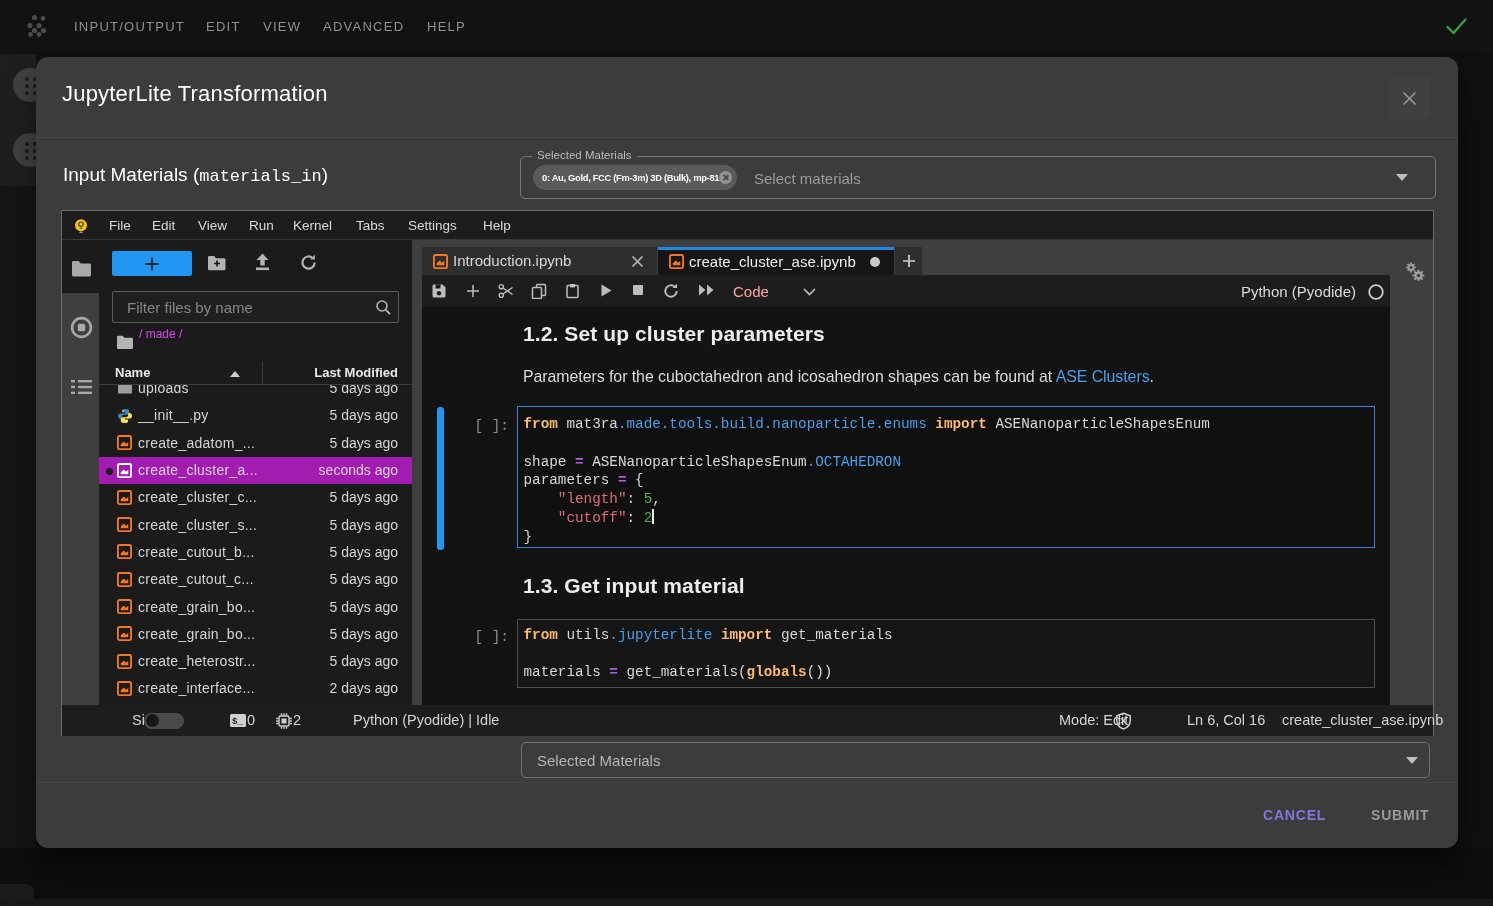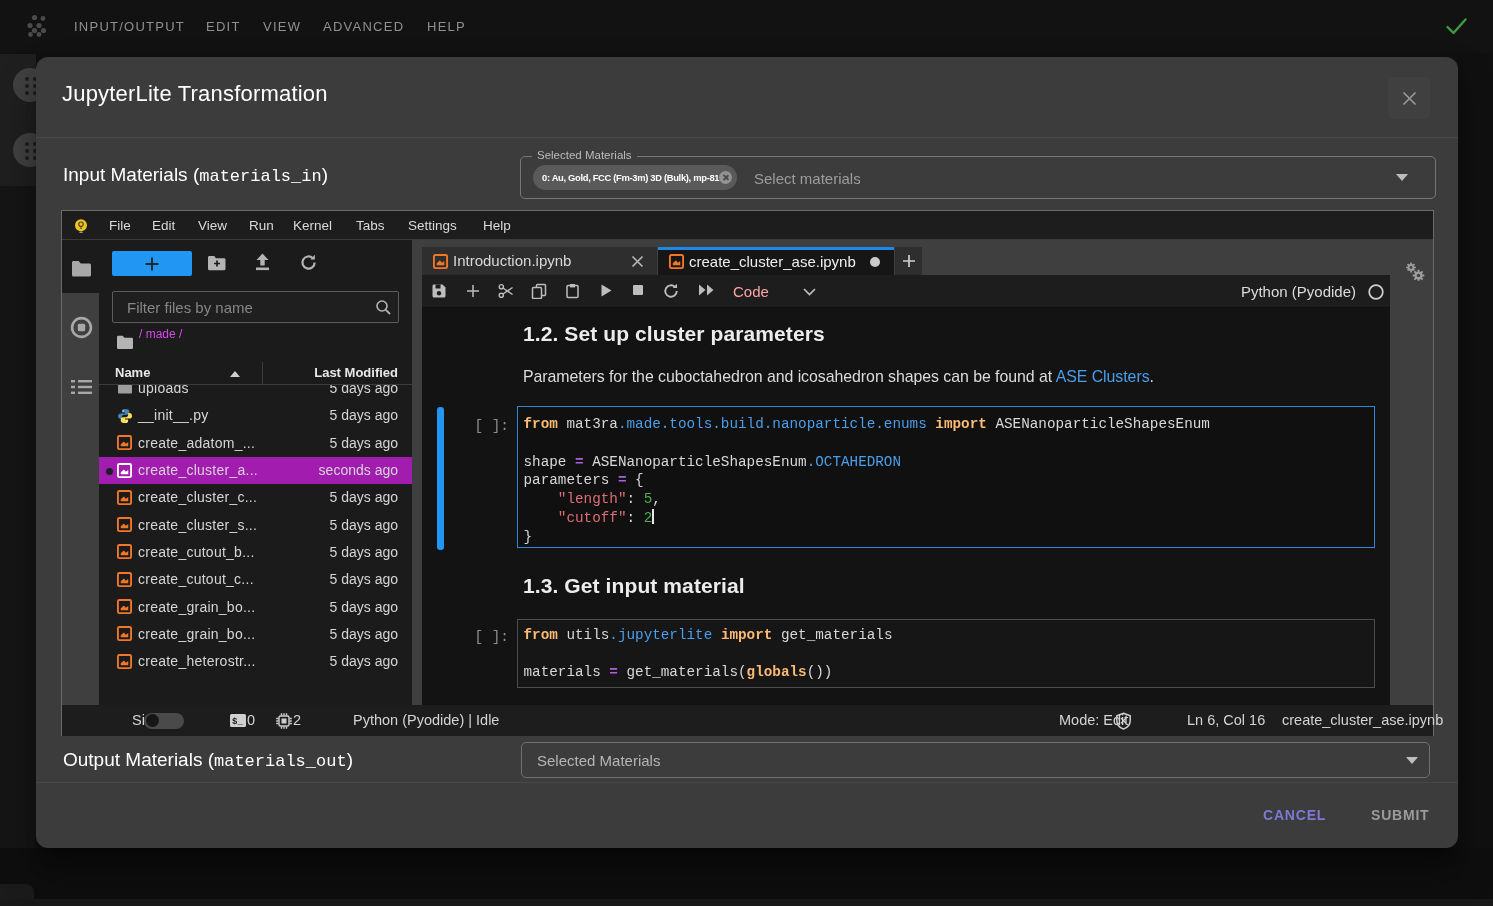--- a/index.html
+++ b/index.html
@@ -144,21 +144,20 @@
 
   <div class="abs" style="left:484px;top:99px;width:916px;height:43px;border:1px solid #777;border-radius:5px"></div>
   <span class="abs" style="left:496px;top:92px;font-size:11.5px;color:#bcbcbc;background:#3c3c3c;padding:0 5px">Selected Materials</span>
   <div class="chip" style="left:497px;top:107.5px;width:204px;height:25px">
       <span class="abs" style="left:9px;top:7px;white-space:pre">0: Au, Gold, FCC (Fm-3m) 3D (Bulk), mp-81</span>
     <div class="chipx" style="left:186px;top:6px"></div>
   </div>
   <span class="abs" style="left:718px;top:113px;font-size:15px;color:#9d9d9d">Select materials</span>
   <div class="selarrow" style="left:1360px;top:117px"></div>
 
-  <div class="seclabel" style="left:27px;top:692px">Output Materials (<span class="mono">materials_out</span>)</div>
   <div id="outsel">
       <span class="abs" style="left:15px;top:9px;font-size:15px;color:#b5b5b5">Selected Materials</span>
     <div class="selarrow" style="left:884px;top:14px"></div>
   </div>
   <div id="actdiv"></div>
   <span class="actbtn" style="left:1227px;color:#7d78d9">CANCEL</span>
   <span class="actbtn" style="left:1335px;color:#9b9b9b">SUBMIT</span>
 
   <div id="lab">
     <div id="menubar">
@@ -315,20 +314,28 @@
             <span class="nm">create_grain_bo...</span>
             <span class="tm">5 days ago</span>
           </div>
           <div class="frow" style="top:263.1px">
             <svg class="ic" width="15" height="15" viewBox="0 0 16 16">
               <rect x="1" y="1" width="14" height="14" rx="1.5" fill="none" stroke="#f37726" stroke-width="2"></rect>
               <path d="M4 12 h8 v-4.6 l-2.6 2 -2-2.6 -3.4 3z" fill="#f37726"></path>
             </svg>
             <span class="nm">create_heterostr...</span>
             <span class="tm">5 days ago</span>
+          </div>
+          <div class="frow" style="top:290.4px">
+            <svg class="ic" width="15" height="15" viewBox="0 0 16 16">
+              <rect x="1" y="1" width="14" height="14" rx="1.5" fill="none" stroke="#f37726" stroke-width="2"></rect>
+              <path d="M4 12 h8 v-4.6 l-2.6 2 -2-2.6 -3.4 3z" fill="#f37726"></path>
+            </svg>
+            <span class="nm">create_interface...</span>
+            <span class="tm">2 days ago</span>
           </div>
         </div>
     </div>
 
     <div id="dock">
       <div class="tab" id="tab1">
         <svg class="abs nbi" style="left:11px;top:7px" width="15" height="15" viewBox="0 0 16 16">
             <rect x="1" y="1" width="14" height="14" rx="1.5" fill="none" stroke="#f37726" stroke-width="2"></rect>
             <path d="M4 12 h8 v-4.6 l-2.6 2 -2-2.6 -3.4 3z" fill="#f37726"></path>
           </svg>

